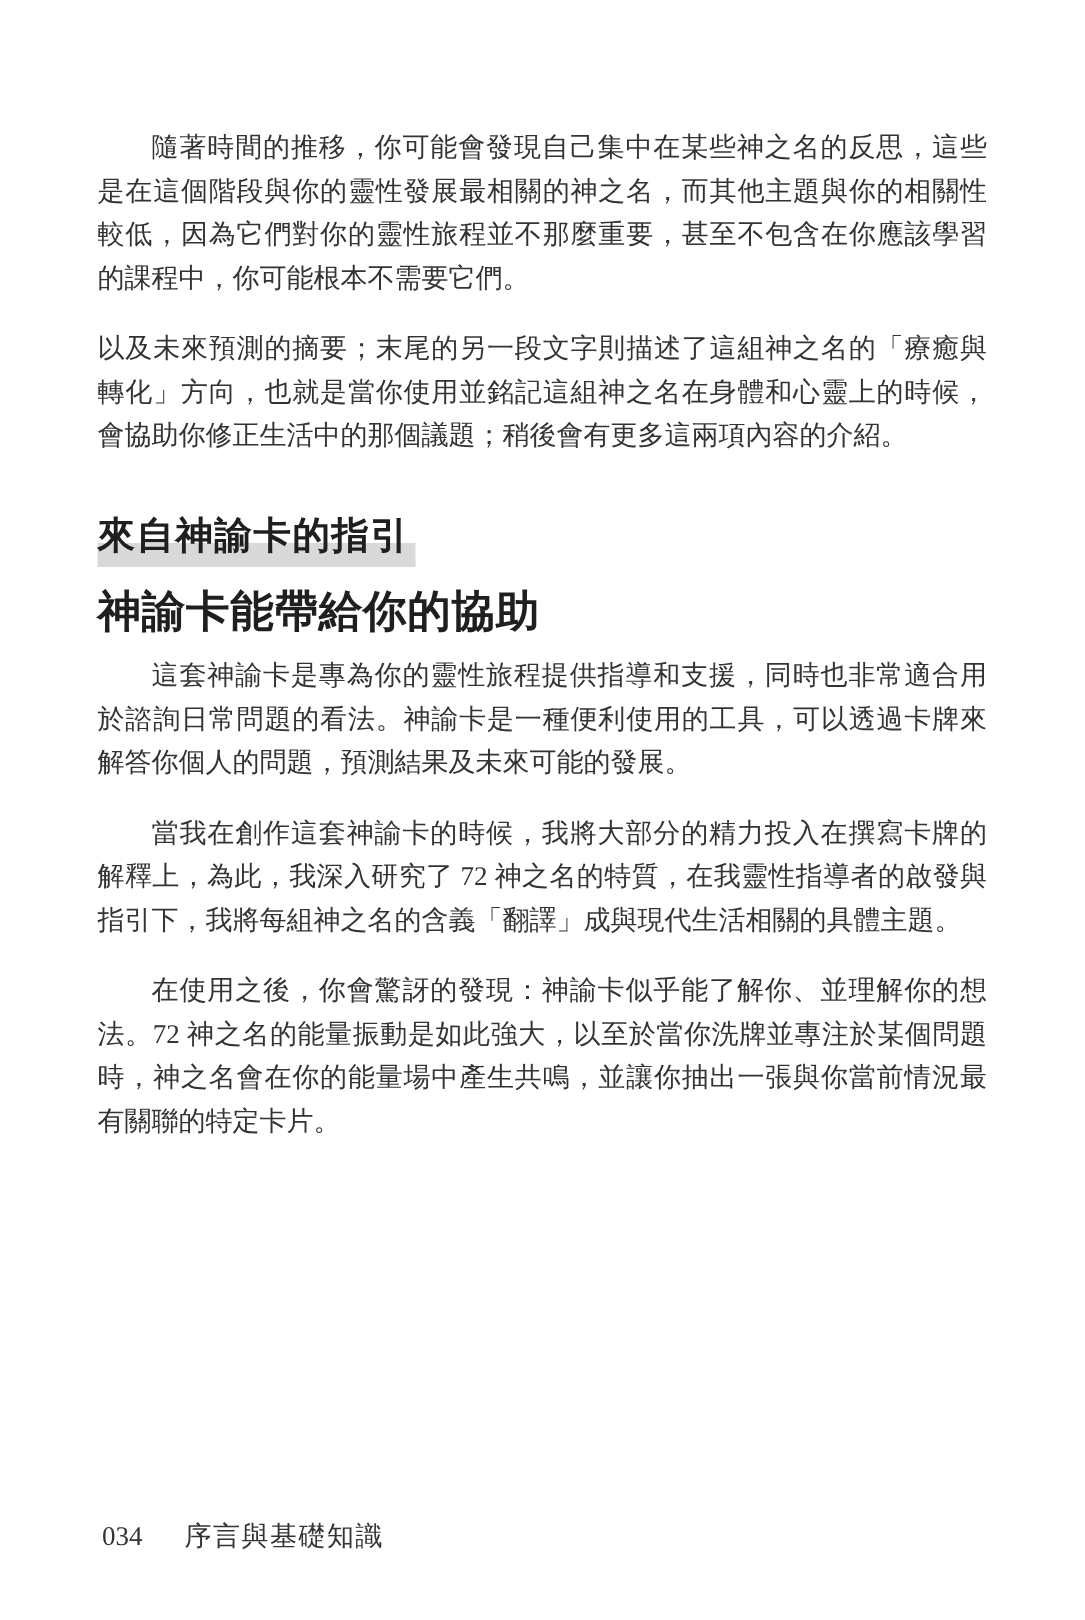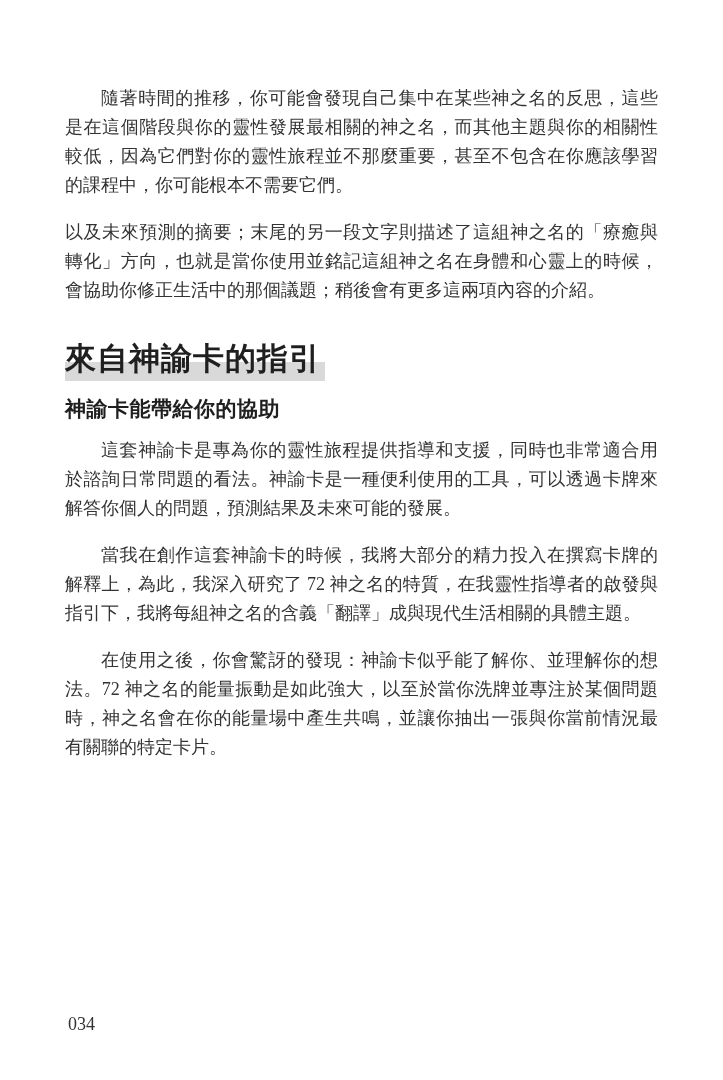--- a/index.html
+++ b/index.html
@@ -24,35 +24,35 @@
   p.body-para {
     font-size: 18px;
     line-height: 29px;
     text-align: justify;
     margin: 0 0 18px 0;
   }
   p.body-para.indent {
     text-indent: 2em;
   }
   h1.section-heading {
-    font-family: Liberation Sans, sans-serif;
-    font-size: 31px;
+    font-family: Liberation Mono, monospace;
+    font-size: 25px;
     line-height: 32px;
     font-weight: bold;
     color: #1f1f1f;
     margin: 38px 0 20px 0;
     letter-spacing: 1px;
   }
   h1.section-heading .heading-highlight {
     background: linear-gradient(to bottom, transparent 52%, #d9d9d9 52%);
     padding: 0 4px 5px 0;
   }
   h2.subsection-heading {
     font-family: "Liberation Sans", "DejaVu Sans", sans-serif;
-    font-size: 21px;
+    font-size: 29px;
     line-height: 27px;
     font-weight: bold;
     color: #1f1f1f;
     margin: 20px 0 14px 0;
     letter-spacing: 0.5px;
   }
   .page-footer {
     position: absolute;
     top: 1012px;
     left: 68px;
@@ -84,13 +84,14 @@
   <p class="body-para indent">這套神諭卡是專為你的靈性旅程提供指導和支援，同時也非常適合用於諮詢日常問題的看法。神諭卡是一種便利使用的工具，可以透過卡牌來解答你個人的問題，預測結果及未來可能的發展。</p>
 
   <p class="body-para indent">當我在創作這套神諭卡的時候，我將大部分的精力投入在撰寫卡牌的解釋上，為此，我深入研究了 72 神之名的特質，在我靈性指導者的啟發與指引下，我將每組神之名的含義「翻譯」成與現代生活相關的具體主題。</p>
 
   <p class="body-para indent">在使用之後，你會驚訝的發現：神諭卡似乎能了解你、並理解你的想法。72 神之名的能量振動是如此強大，以至於當你洗牌並專注於某個問題時，神之名會在你的能量場中產生共鳴，並讓你抽出一張與你當前情況最有關聯的特定卡片。</p>
 
 </div>
 
 <div class="page-footer">
   <span class="page-number">034</span>
+  <span class="running-title">序言與基礎知識</span>
 </div>
 
 </body></html>

